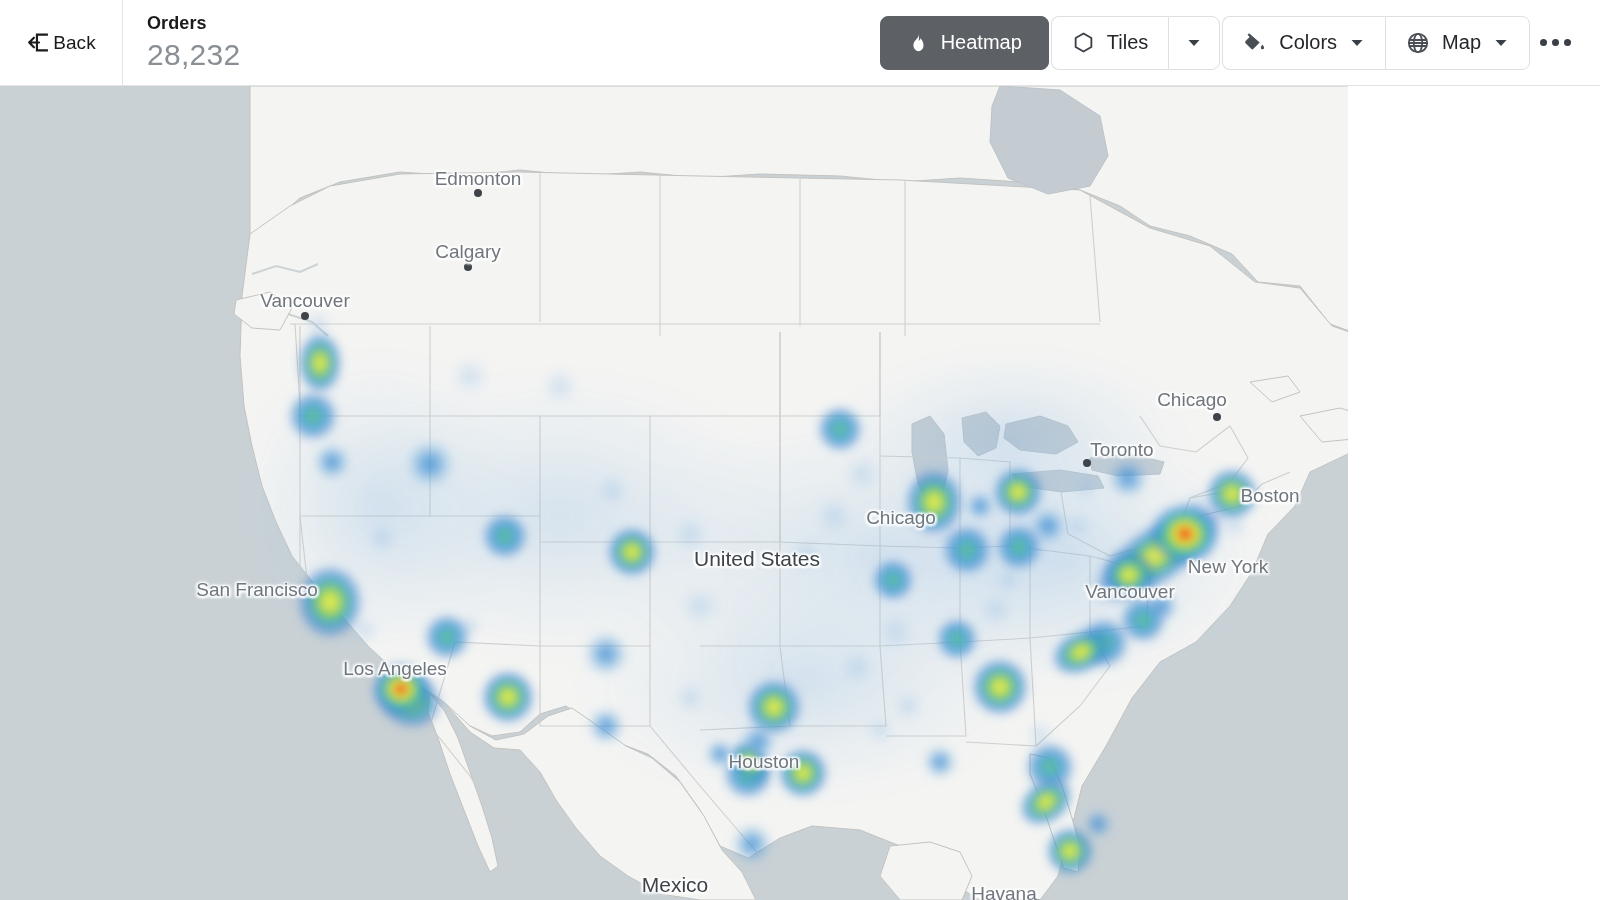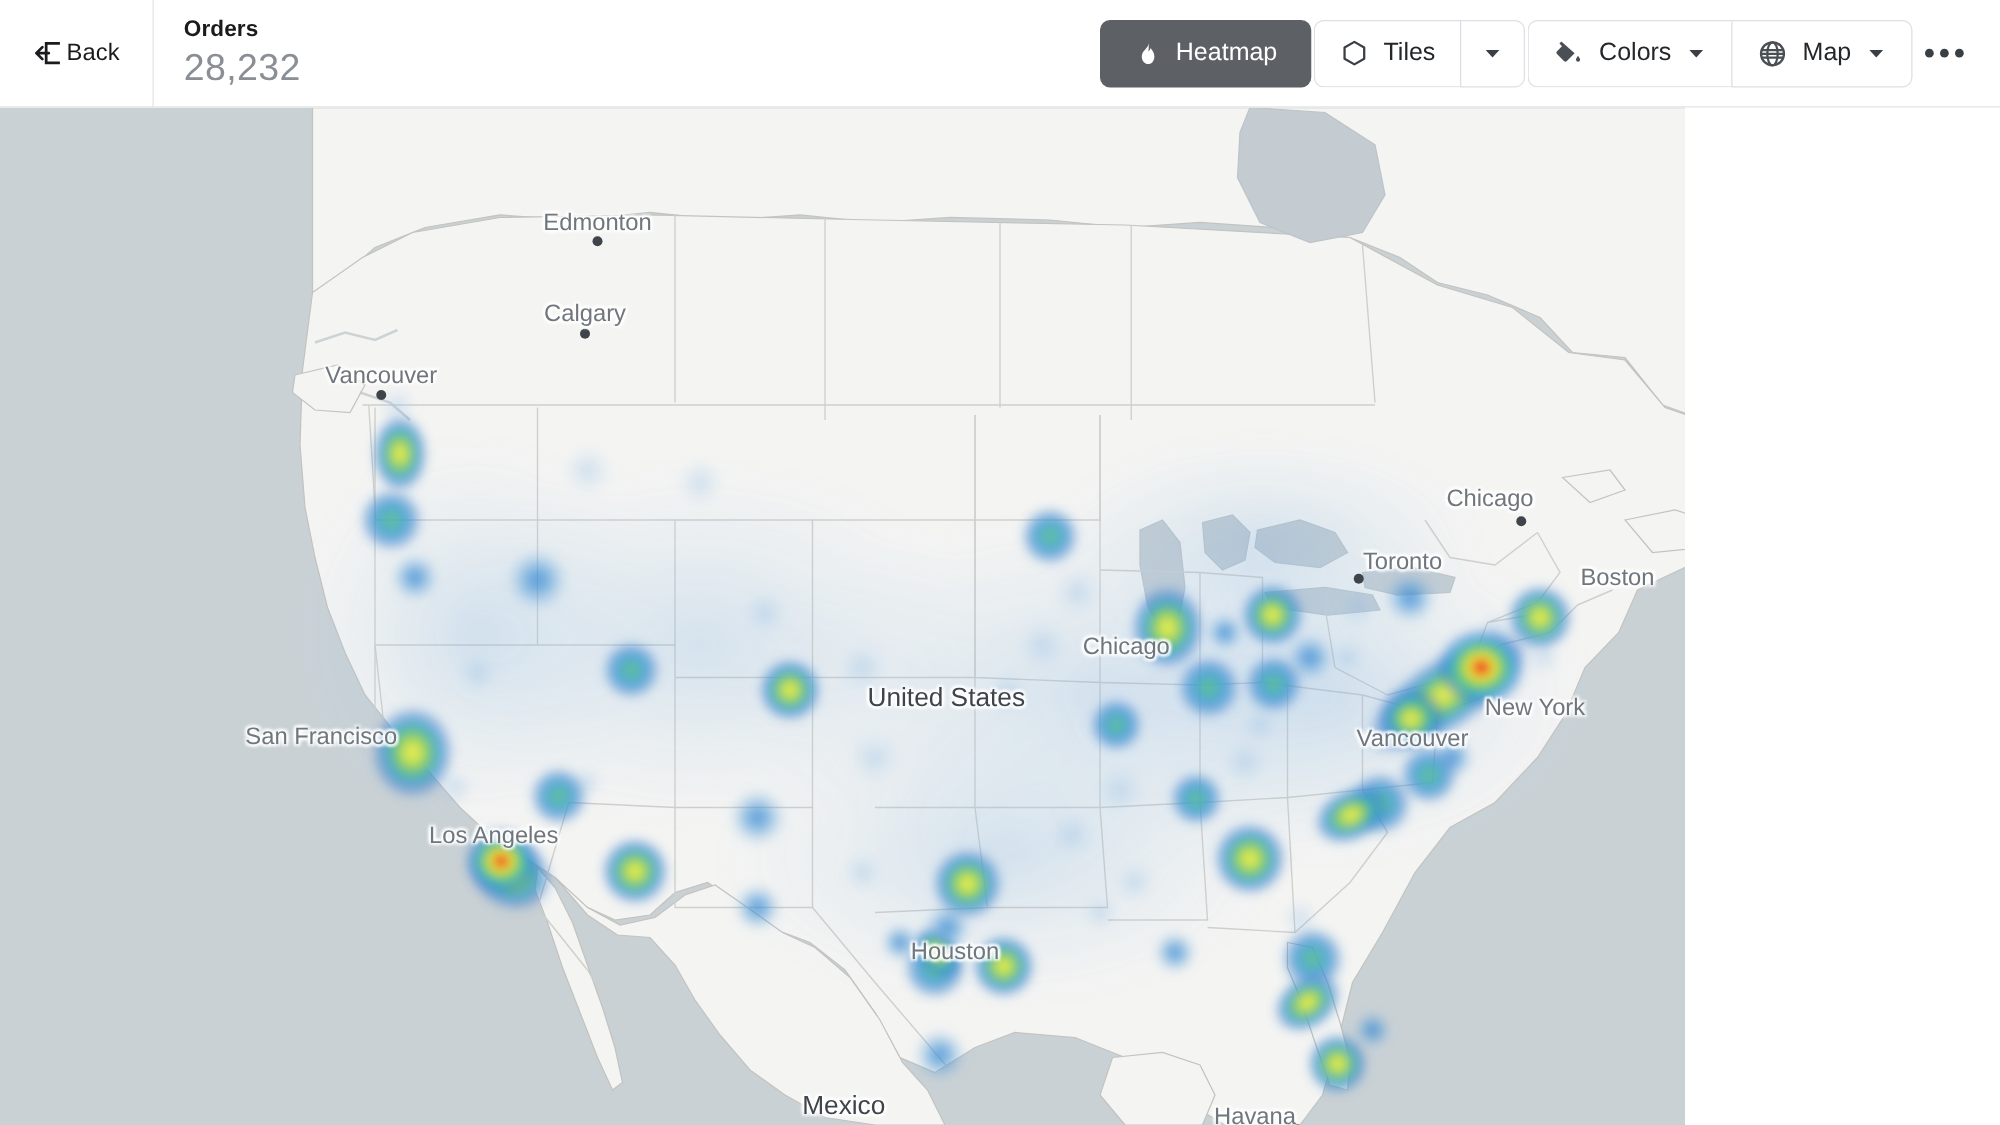--- a/index.html
+++ b/index.html
@@ -457,21 +457,21 @@
         <div class="city-dot" style="left: 478px; top: 107px;"></div>
         <div class="lbl city" style="left: 478px; top: 93px;">Edmonton</div>
         <div class="city-dot" style="left: 468px; top: 181px;"></div>
         <div class="lbl city" style="left: 468px; top: 166px;">Calgary</div>
         <div class="city-dot" style="left: 305px; top: 230px;"></div>
         <div class="lbl city" style="left: 305px; top: 215px;">Vancouver</div>
         <div class="city-dot" style="left: 1217px; top: 331px;"></div>
         <div class="lbl city" style="left: 1192px; top: 314px;">Chicago</div>
         <div class="city-dot" style="left: 1087px; top: 377px;"></div>
         <div class="lbl city" style="left: 1122px; top: 364px;">Toronto</div>
-        <div class="lbl city" style="left: 1270px; top: 377px; margin-left: 24px;">Boston</div>
+        <div class="lbl city" style="left: 1270px; top: 410px;">Boston</div>
         <div class="lbl city" style="left: 901px; top: 432px;">Chicago</div>
         <div class="lbl city" style="left: 1228px; top: 481px;">New York</div>
         <div class="lbl country" style="left: 757px; top: 473px;">United States</div>
         <div class="lbl city" style="left: 257px; top: 504px;">San Francisco</div>
         <div class="lbl city" style="left: 1130px; top: 506px;">Vancouver</div>
         <div class="lbl city" style="left: 395px; top: 583px;">Los Angeles</div>
         <div class="lbl city" style="left: 764px; top: 676px;">Houston</div>
         <div class="lbl country" style="left: 675px; top: 799px;">Mexico</div>
         <div class="cap-dot" style="left: 1035px; top: 821px;"></div>
         <div class="lbl city" style="left: 1004px; top: 808px;">Havana</div>

